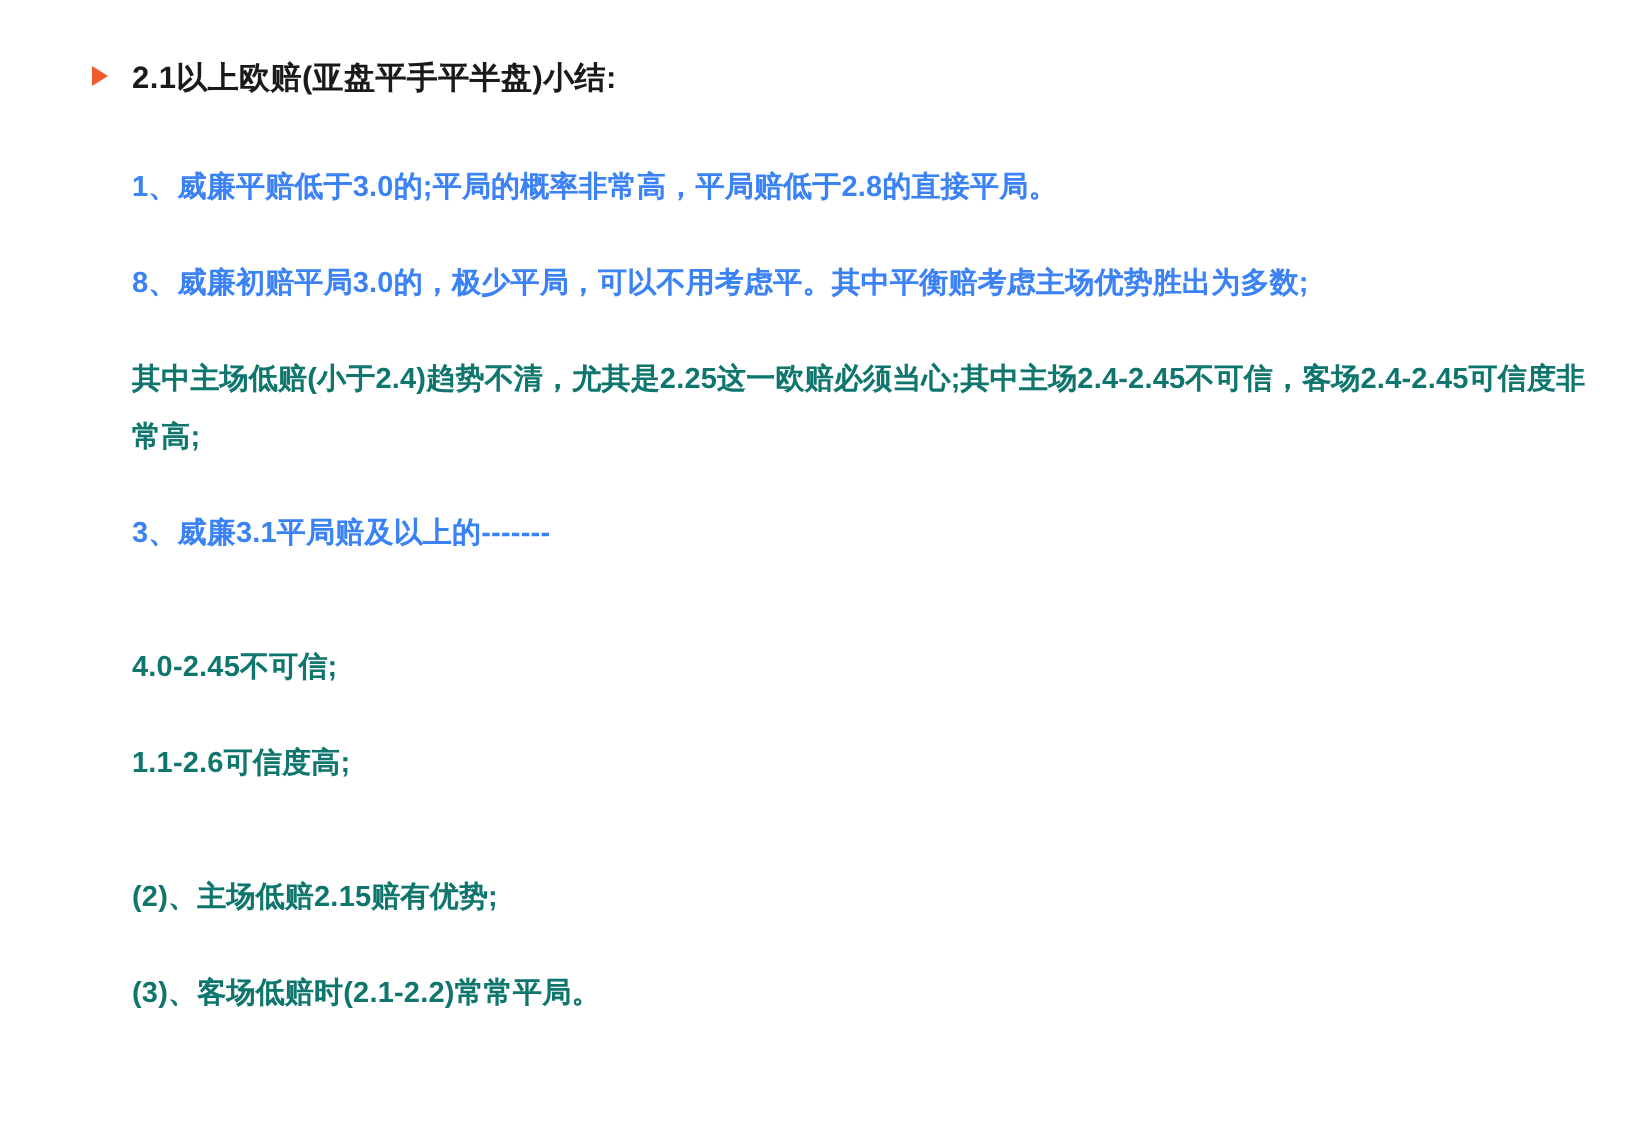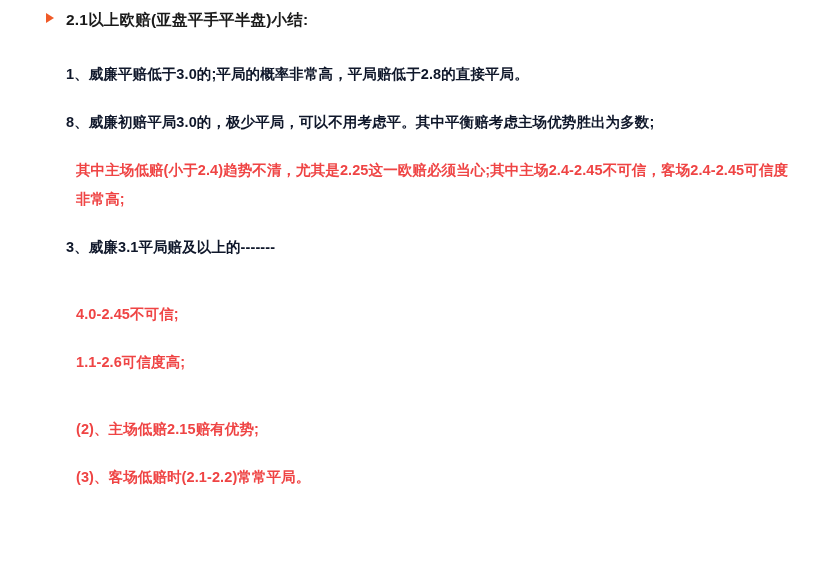--- a/index.html
+++ b/index.html
@@ -11,21 +11,21 @@
     width: 820px;
     height: 569px;
     font-family: "Liberation Sans", "DejaVu Sans", sans-serif;
     overflow: hidden;
   }
   .page {
     position: relative;
     width: 820px;
     height: 569px;
     box-sizing: border-box;
-    padding: 4px 20px 0 66px;
+    padding: 24px 20px 0 66px;
   }
   .heading-row {
     position: relative;
     font-size: 15.5px;
     font-weight: bold;
     color: #1a1a1a;
     line-height: 20px;
     margin: 6px 0 0 0;
     letter-spacing: 0.2px;
   }
@@ -42,22 +42,22 @@
   .para {
     font-size: 14.5px;
     font-weight: bold;
     line-height: 29px;
     margin: 0;
     letter-spacing: 0.1px;
   }
   .p-spacer-lg { height: 30px; }
   .p-spacer-md { height: 19px; }
   .p-spacer-sm { height: 19px; }
-  .c-red { color: #0f172a; }
-  .c-purple { color: #ef4444; margin-left: 10px; }
+  .c-red { color: #3b82f6; }
+  .c-purple { color: #0f766e; }
 </style>
 </head>
 <body>
 
 <div class="page">
 
   <div class="heading-row">
     <span class="bullet-marker"></span>
     <span>2.1以上欧赔(亚盘平手平半盘)小结:</span>
   </div>

